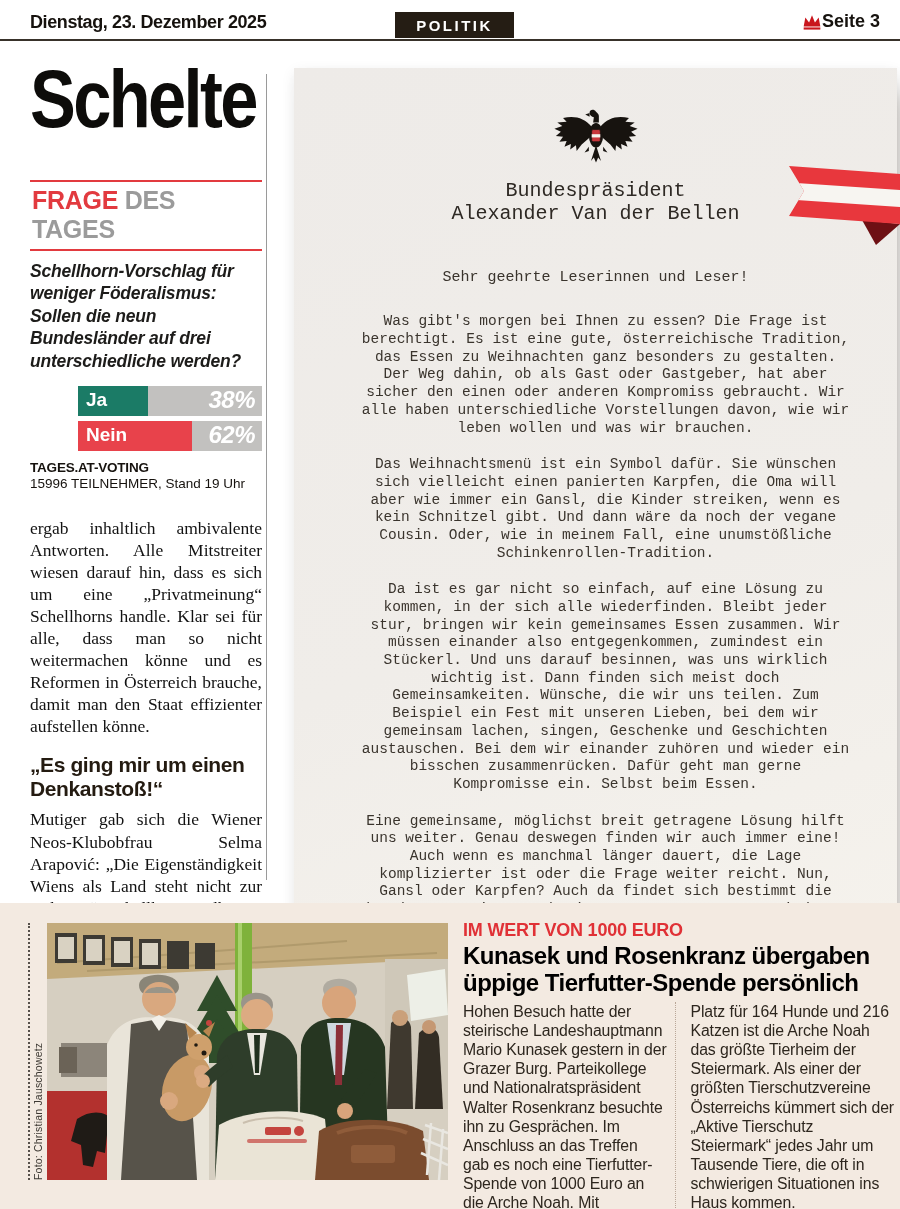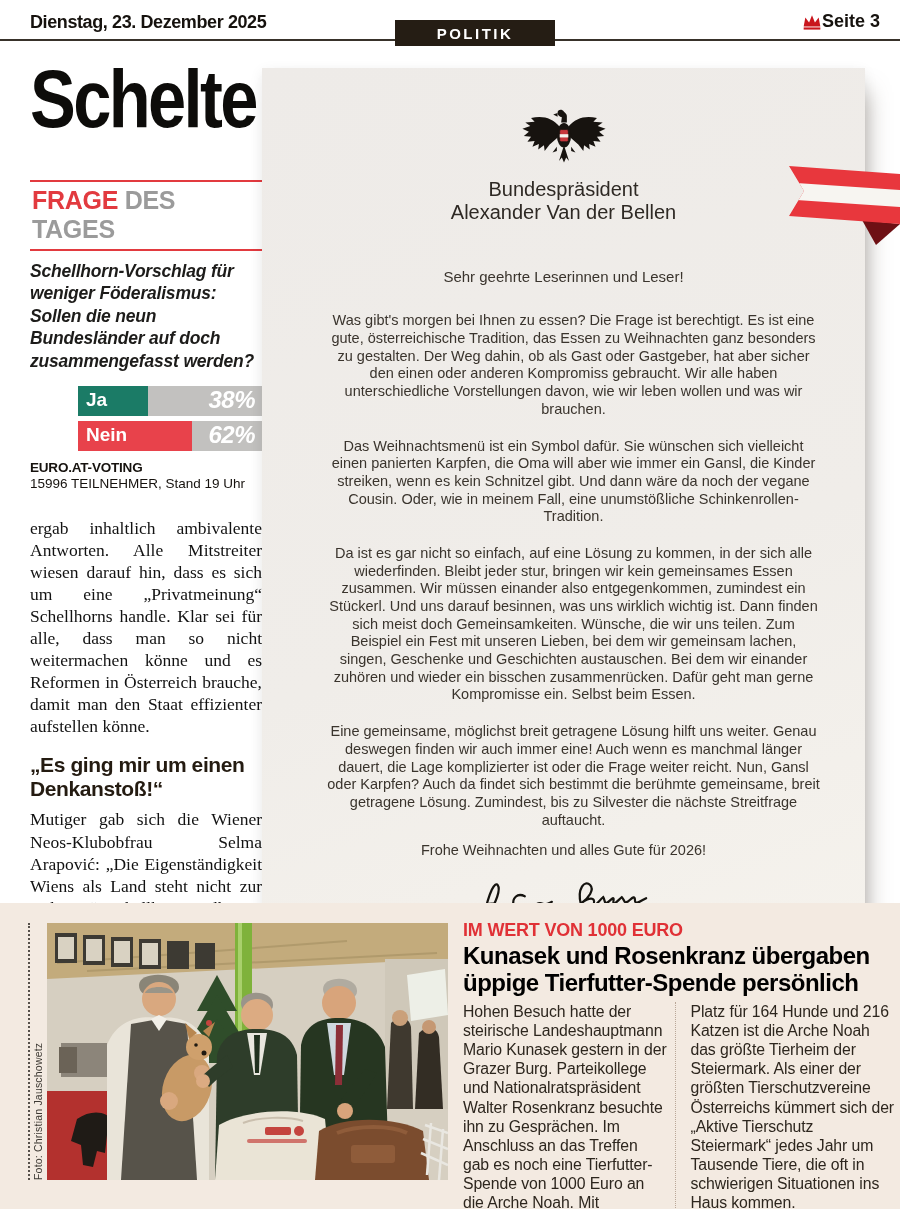--- a/index.html
+++ b/index.html
@@ -3,21 +3,21 @@
 <meta charset="utf-8">
 <style>
   html,body{margin:0;padding:0;background:#ffffff;}
   .page{position:relative;width:900px;height:1209px;background:#fff;overflow:hidden;
         font-family:"Liberation Sans",sans-serif;color:#1a1a1a;}
 
   
   .hdr-date{position:absolute;left:30px;top:12px;font-size:18px;font-weight:700;
             letter-spacing:-0.4px;color:#16120e;}
   .hdr-rule{position:absolute;left:0;right:0;top:39px;height:2px;background:#38322a;}
-  .hdr-politik{position:absolute;left:395px;top:20px;width:160px;height:26px;background:#251d14;
+  .hdr-politik{position:absolute;left:395px;top:12px;width:119px;height:26px;background:#251d14;
                color:#fff;font-size:15px;font-weight:700;letter-spacing:2.5px;
                display:flex;align-items:center;justify-content:center;}
   .hdr-right{position:absolute;right:20px;top:11px;display:flex;align-items:center;}
   .hdr-page{font-size:18px;font-weight:700;color:#16120e;}
 
   
   .leftcol{position:absolute;left:30px;top:58px;width:232px;}
   .headline{font-size:78px;font-weight:800;letter-spacing:-3px;color:#0d0c0a;
             transform:scale(0.88,1.05);transform-origin:left top;line-height:1;margin:0;}
   .rline{height:2px;background:#e23a3f;margin:0;}
@@ -37,25 +37,25 @@
   .poll-meta{font-size:13.5px;color:#16120e;margin-top:1px;}
   .article{margin-top:26px;font-family:"Liberation Serif",serif;font-size:17.5px;
            line-height:1.26;color:#121212;text-align:justify;hyphens:auto;}
   .subhead{margin-top:16px;margin-bottom:8px;font-size:21px;font-weight:800;color:#241b11;
            line-height:1.12;letter-spacing:-0.4px;}
 
   
   .vdivider{position:absolute;left:266px;top:74px;width:1px;height:806px;background:#9a9a9a;}
 
   
-  .letter{position:absolute;left:262px;top:68px;width:603px;height:947px;
+  .letter{position:absolute;left:294px;top:68px;width:603px;height:947px;
           background:linear-gradient(160deg,#eeebe8 0%,#f0ede9 55%,#f6f3ed 100%);
           border-bottom-right-radius:80px 62px;
           box-shadow:10px 16px 22px -8px rgba(110,100,90,0.5),0 4px 14px rgba(0,0,0,0.08);
-          text-align:center;font-family:Liberation Sans, sans-serif;color:#3a342d;}
+          text-align:center;font-family:Liberation Mono, monospace;color:#3a342d;}
   .eagle{margin-top:40px;}
   .sender{margin-top:10px;font-size:20px;line-height:1.16;color:#2e2924;}
   .salutation{margin-top:44px;font-size:15px;}
   .letter p.lp{margin:19px 45px 0 65px;font-size:14.5px;line-height:1.22;}
   .closing{margin-top:26px;font-size:14.5px;}
   .closing2{margin-top:13px;font-size:14.5px;}
   .signature{margin-top:14px;}
 
   
   .flagwrap{position:absolute;right:0;top:150px;width:118px;height:100px;pointer-events:none;}
@@ -92,34 +92,34 @@
   </div>
 
   <div class="leftcol">
     <h1 class="headline">Schelte</h1>
     <div class="rline top"></div>
     <div class="frage-row">
       <span class="frage-red">FRAGE</span>
       <span class="frage-gray">DES TAGES</span>
     </div>
     <div class="rline"></div>
-    <div class="question">Schellhorn-Vorschlag für weniger Föderalismus: Sollen die neun Bundesländer auf doch zusammengefasst werden?</div>
+    <div class="question">Schellhorn-Vorschlag für weniger Föderalismus: Sollen die neun Bundesländer auf drei unterschiedliche werden?</div>
 
     <div class="poll">
       <div class="poll-row">
         <div class="poll-fill" style="width: 38%; background: rgb(27, 123, 102);"></div>
         <span class="poll-label">Ja</span>
         <span class="poll-pct">38%</span>
       </div>
       <div class="poll-row">
         <div class="poll-fill" style="width: 62%; background: rgb(232, 66, 75);"></div>
         <span class="poll-label">Nein</span>
         <span class="poll-pct">62%</span>
       </div>
-      <div class="poll-src">EURO.AT-VOTING</div>
+      <div class="poll-src">TAGES.AT-VOTING</div>
       <div class="poll-meta">15996 TEILNEHMER, Stand 19 Uhr</div>
     </div>
 
     <div class="article">ergab inhaltlich ambivalente Antworten. Alle Mitstreiter wiesen darauf hin, dass es sich um eine „Privatmeinung“ Schellhorns handle. Klar sei für alle, dass man so nicht weitermachen könne und es Reformen in Österreich brauche, damit man den Staat effizienter aufstellen könne.</div>
     <div class="subhead">„Es ging mir um einen Denkanstoß!“</div>
     <div class="article" style="margin-top:0;">Mutiger gab sich die Wiener Neos-Klubobfrau Selma Arapović: „Die Eigenständigkeit Wiens als Land steht nicht zur Debatte.“ Schellhorn, selbst ja Landesparteichef in Salzburg, ergänzt: „Es ging mir nie darum, Länder abzuschaffen, sondern um einen Denkanstoß: Dort, wo es sinnvoll ist, sollten wir Neues probieren!“</div>
   </div>
 
   <div class="vdivider"></div>
 

